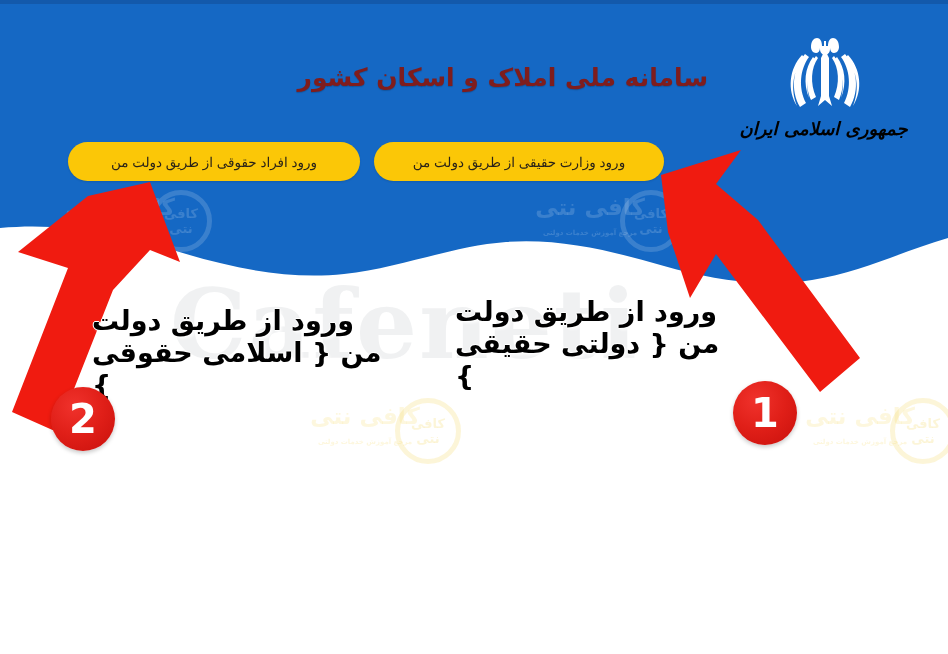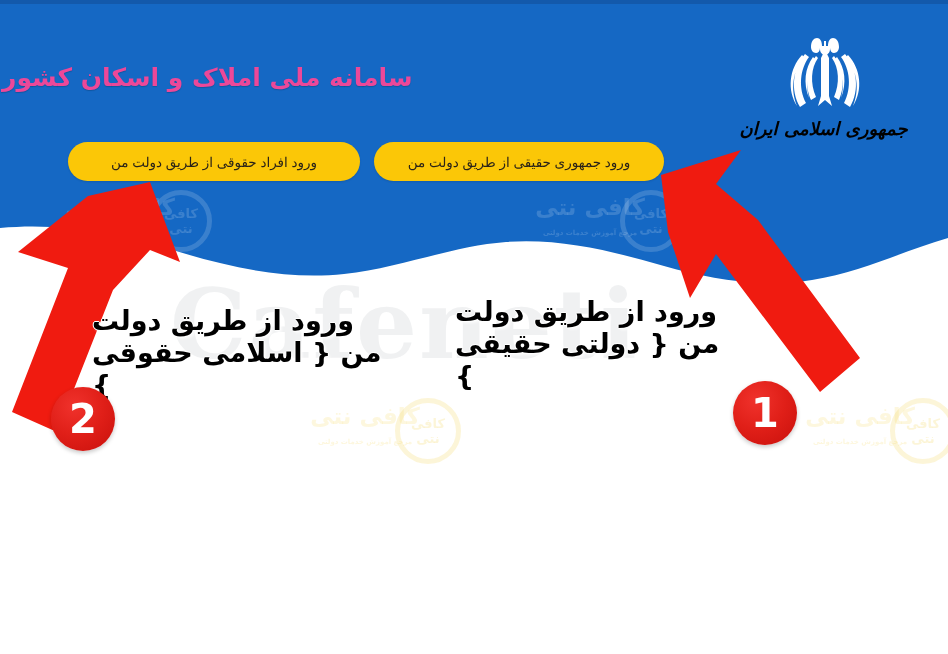--- a/index.html
+++ b/index.html
@@ -40,25 +40,25 @@
     top: 0;
     width: 948px;
     height: 4px;
     background: #1359ab;
     z-index: 3;
   }
 
   
   .site-title {
     position: absolute;
-    left: 2px;
+    left: 8px;
     top: 63px;
     width: 700px;
-    text-align: left;
-    color: #ec4899;
+    text-align: right;
+    color: #7f1d1d;
     font-size: 25px;
     font-weight: bold;
     direction: rtl;
     letter-spacing: 0px;
     z-index: 6;
     text-shadow: 0 1px 1px rgba(0,0,0,0.18);
   }
 
   
   .btn {
@@ -251,21 +251,21 @@
     <div class="wm-sub">مرجع آموزش خدمات دولتی</div>
   </div>
   <div class="wm wm-light" style="left:0; top:0;">
     <div class="wm-ring" style="left:620px; top:190px; width:52px; height:52px; border-width:5px;">کافی نتی</div>
   </div>
 
   <div class="site-title">سامانه ملی املاک و اسکان کشور</div>
 
   <button id="btn-legal" class="btn">ورود افراد حقوقی از طریق دولت من</button>
 
-  <button id="btn-real" class="btn">ورود جمهوری حقیقی از طریق دولت من</button>
+  <button id="btn-real" class="btn">ورود وزارت حقیقی از طریق دولت من</button>
 
   <div class="logo-block">
     <svg class="emblem" width="96" height="78" viewBox="0 0 96 78" xmlns="http://www.w3.org/2000/svg">
       <g fill="#ffffff">
 
         <path d="M35,11 C35,5 38,2 41,2 C44,2 46,5 46,10 L48,10
                  L48,5 L50,5 L50,10 L52,10 C52,5 54,2 57,2 C60,2 63,5 63,11
                  C63,14 61,17 58,17 C56,17 54,15 54,12 L54,13
                  C54,17 51,19 49,19 C47,19 44,17 44,13 L44,12
                  C44,15 42,17 40,17 C37,17 35,14 35,11 Z"></path>

